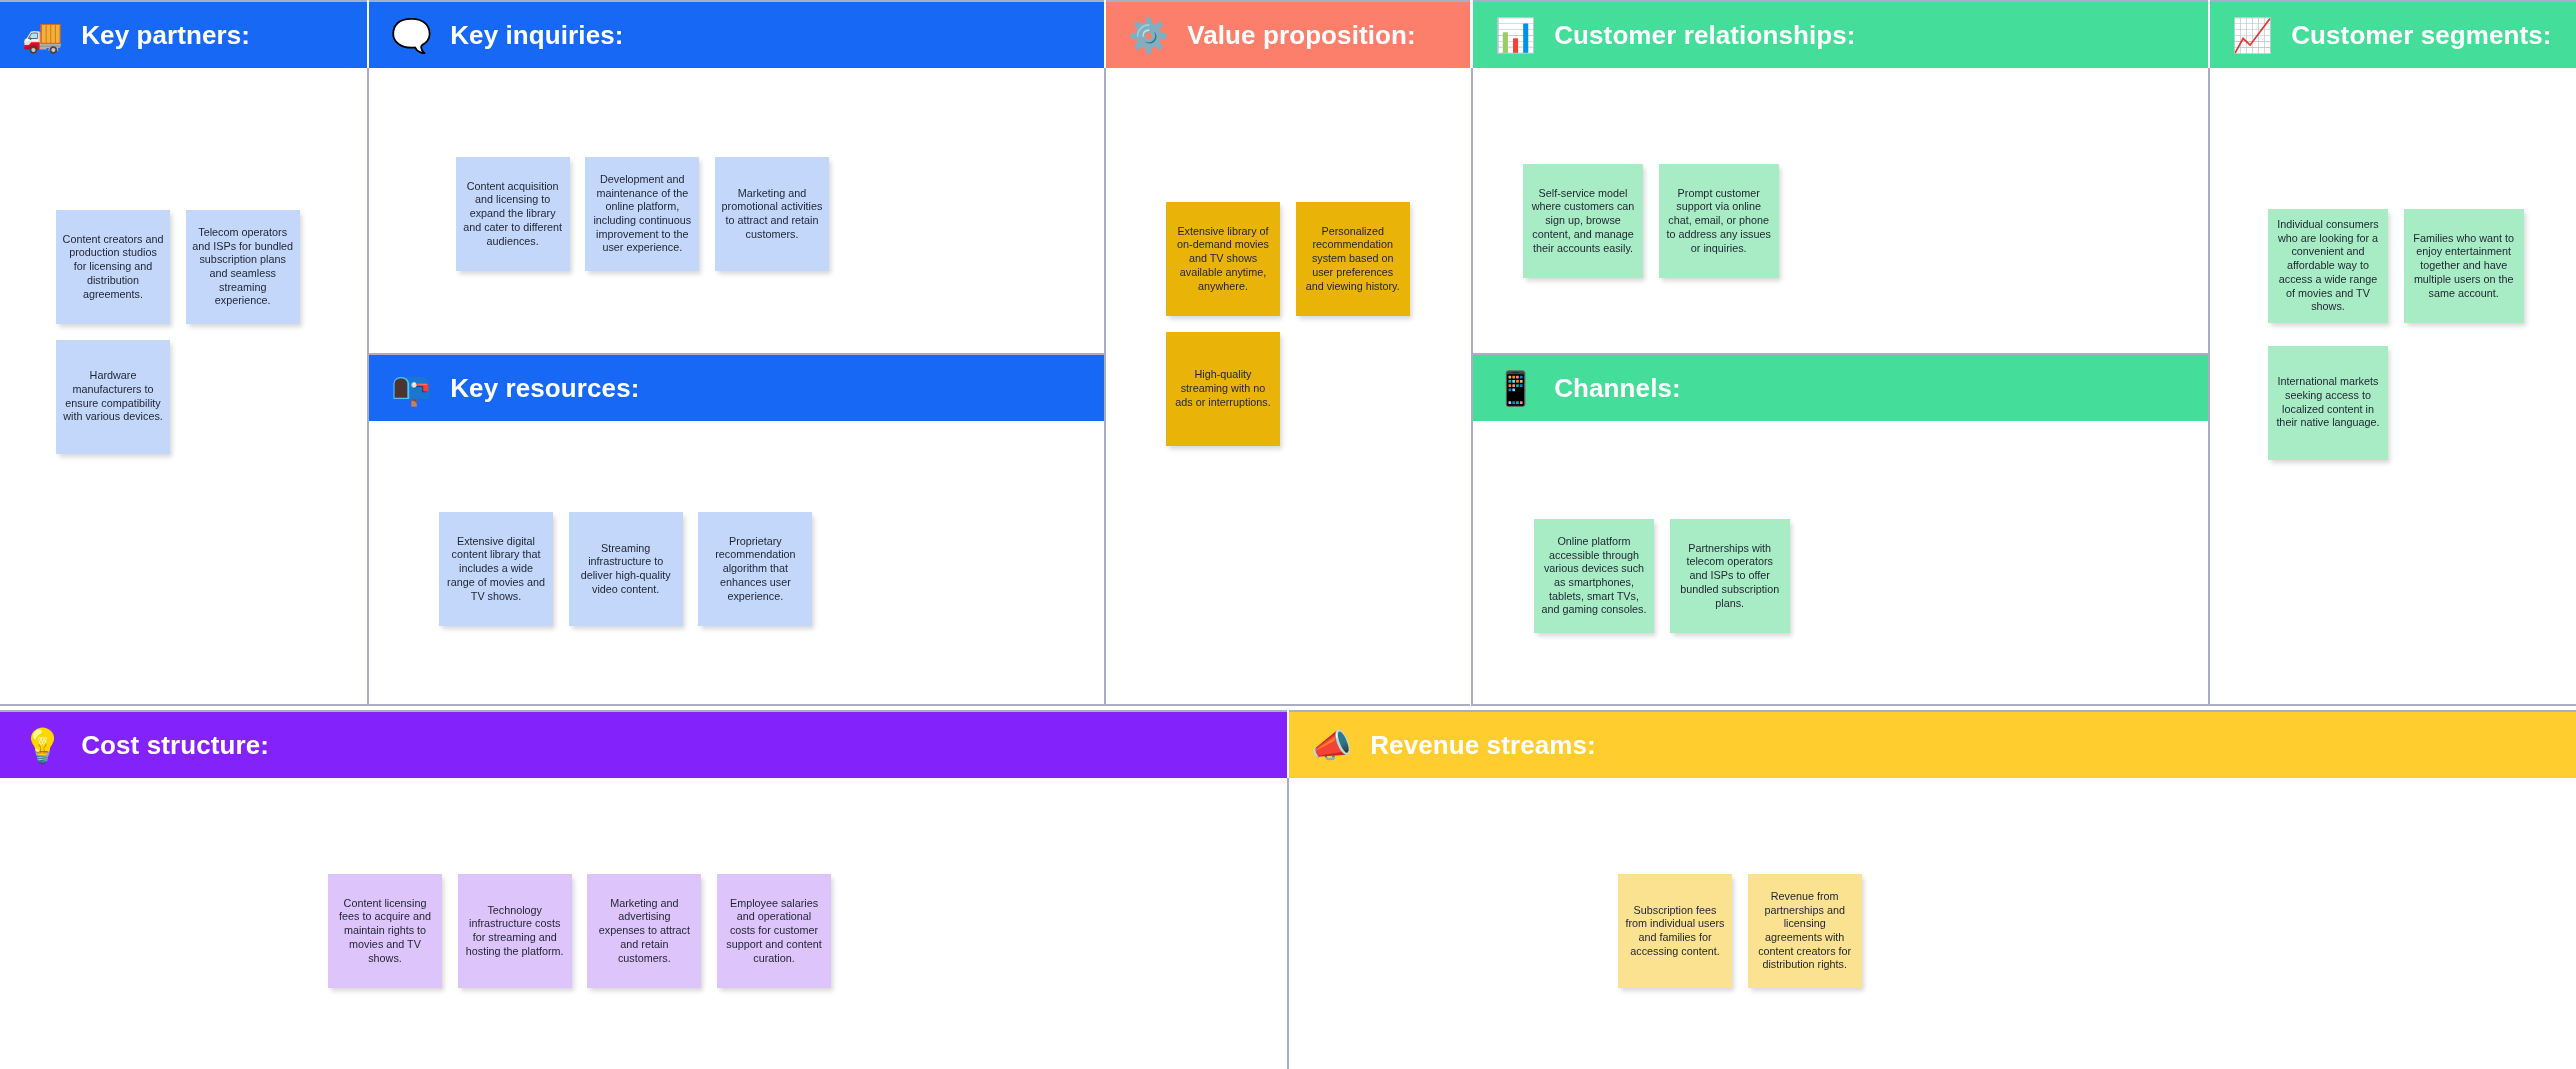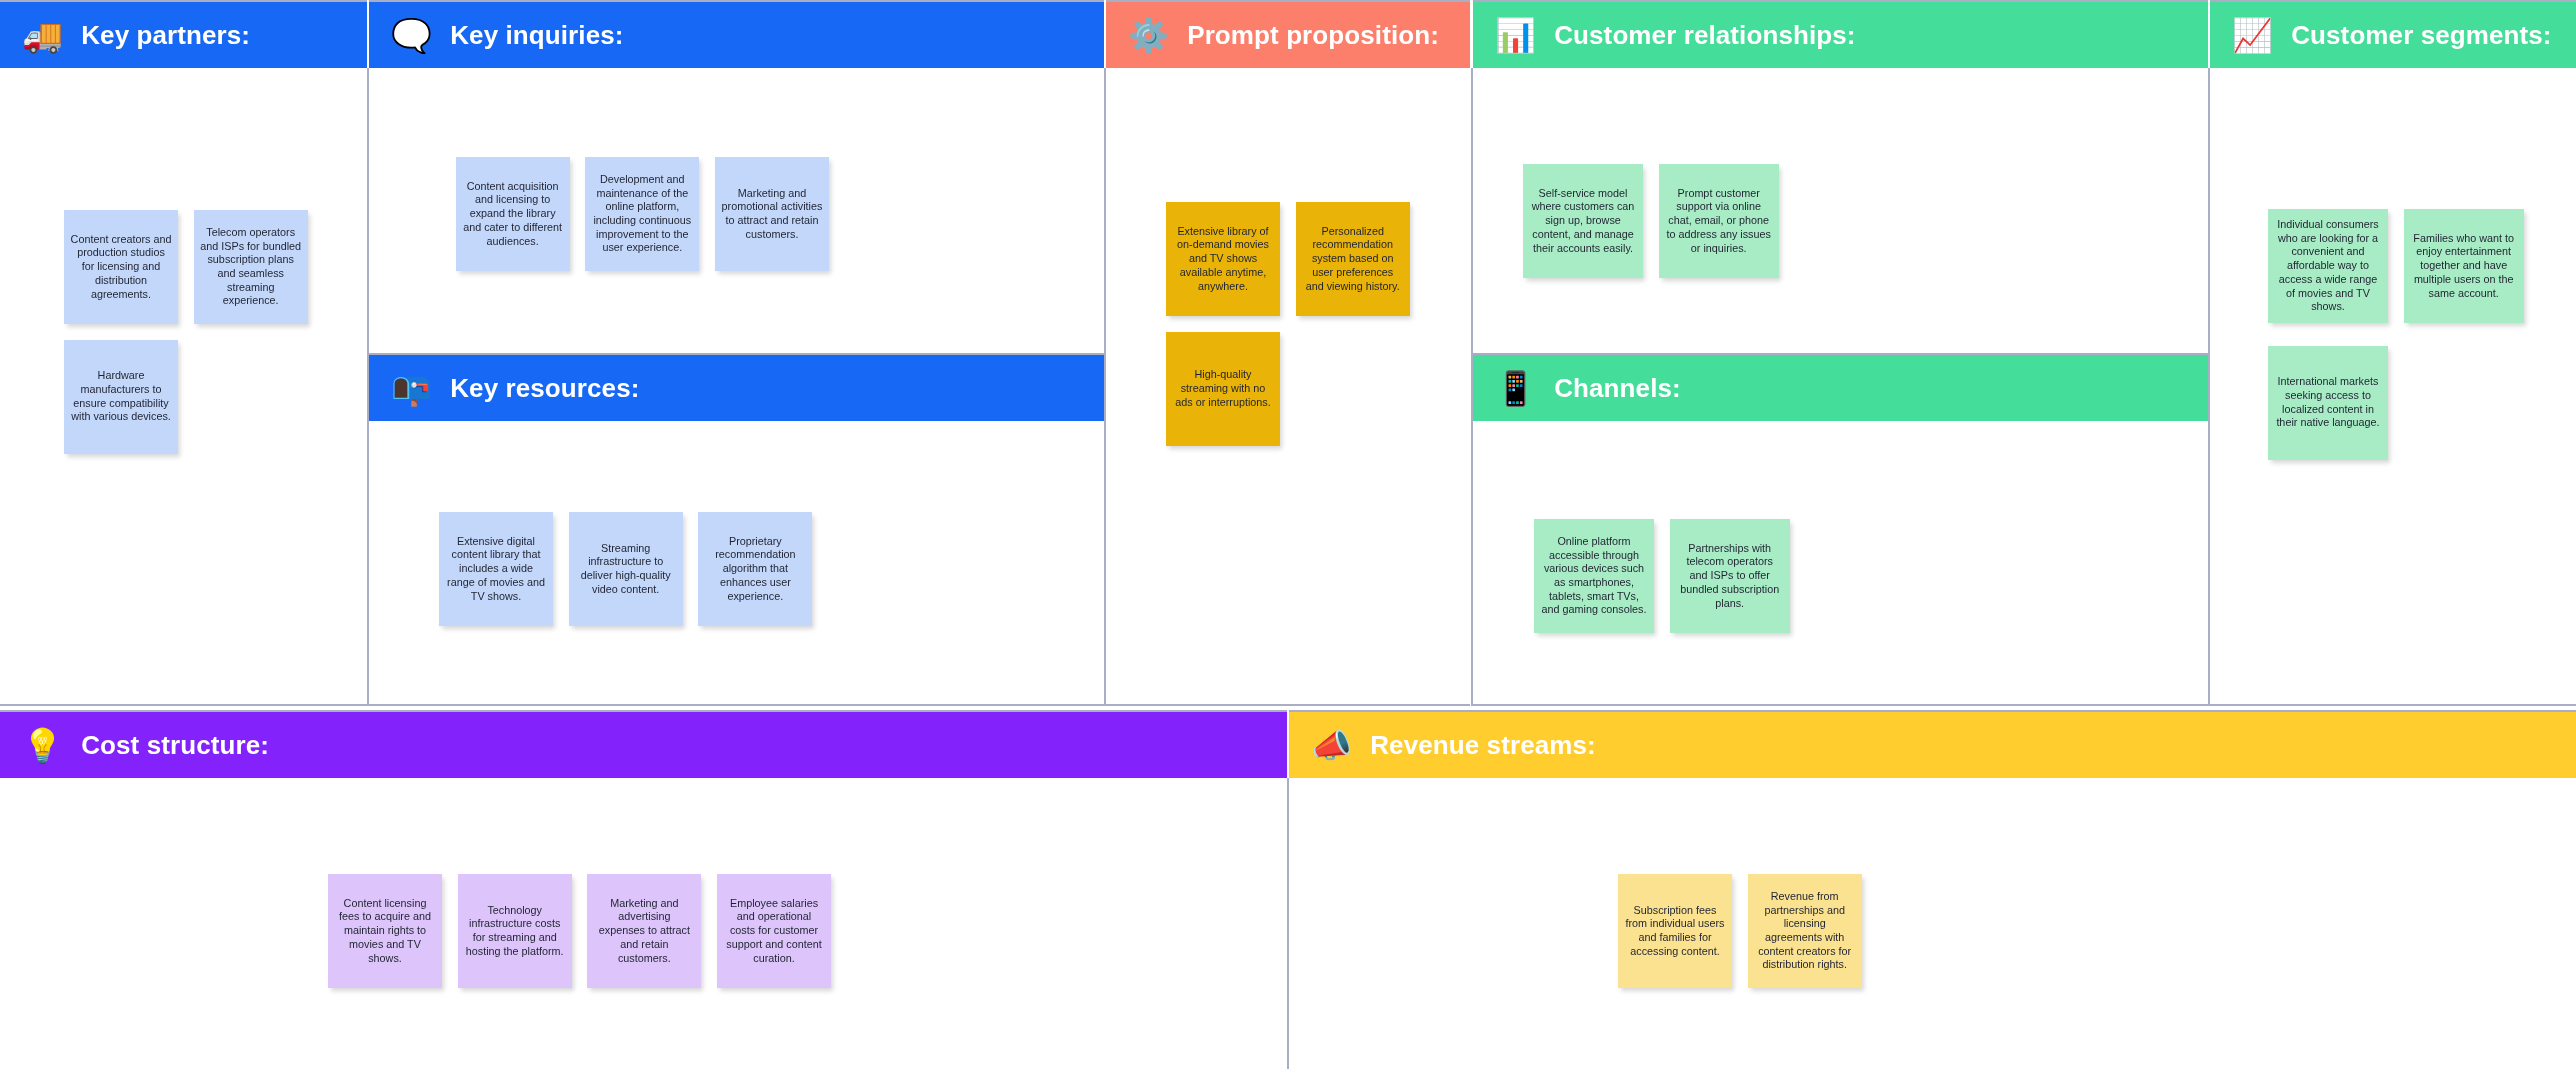--- a/index.html
+++ b/index.html
@@ -98,21 +98,21 @@
     <span class="ttl">Key partners:</span>
   </div>
 
   <div class="hdr c-blue" style="left:369px; top:0px; width:735px; height:68px;">
     <span class="emoji">🗨️</span>
     <span class="ttl">Key inquiries:</span>
   </div>
 
   <div class="hdr c-coral" style="left:1106px; top:0px; width:364px; height:68px;">
     <span class="emoji">⚙️</span>
-    <span class="ttl">Prompt proposition:</span>
+    <span class="ttl">Value proposition:</span>
   </div>
 
   <div class="hdr c-green" style="left:1473px; top:0px; width:735px; height:68px;">
     <span class="emoji">📊</span>
     <span class="ttl">Customer relationships:</span>
   </div>
 
   <div class="hdr c-green" style="left:2210px; top:0px; width:366px; height:68px;">
     <span class="emoji">📈</span>
     <span class="ttl">Customer segments:</span>
@@ -156,21 +156,21 @@
     <span class="emoji">📣</span>
     <span class="ttl">Revenue streams:</span>
   </div>
 
   <div class="block" style="left:0px; top:778px; width:1287px; height:292px; border-top:none; border-bottom:none;"></div>
 
   <div class="block" style="left:1289px; top:778px; width:1287px; height:292px; border-top:none; border-bottom:none;"></div>
 
   <div class="vline" style="left:1287px; top:778px; height:292px;"></div>
 
-  <div class="notes" style="left:64px; top:210px; width:273px;">
+  <div class="notes" style="left:56px; top:210px; width:273px;">
     <div class="note n-blue">
         <span>Content creators and production studios for licensing and distribution agreements.</span>
       </div>
     <div class="note n-blue">
         <span>Telecom operators and ISPs for bundled subscription plans and seamless streaming experience.</span>
       </div>
     <div class="note n-blue">
         <span>Hardware manufacturers to ensure compatibility with various devices.</span>
       </div>
   </div>

